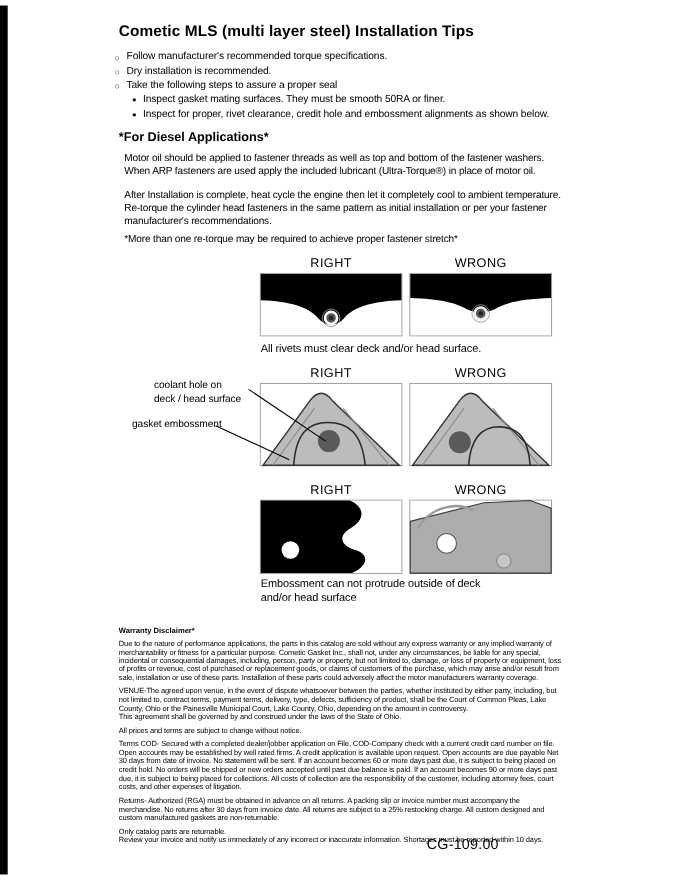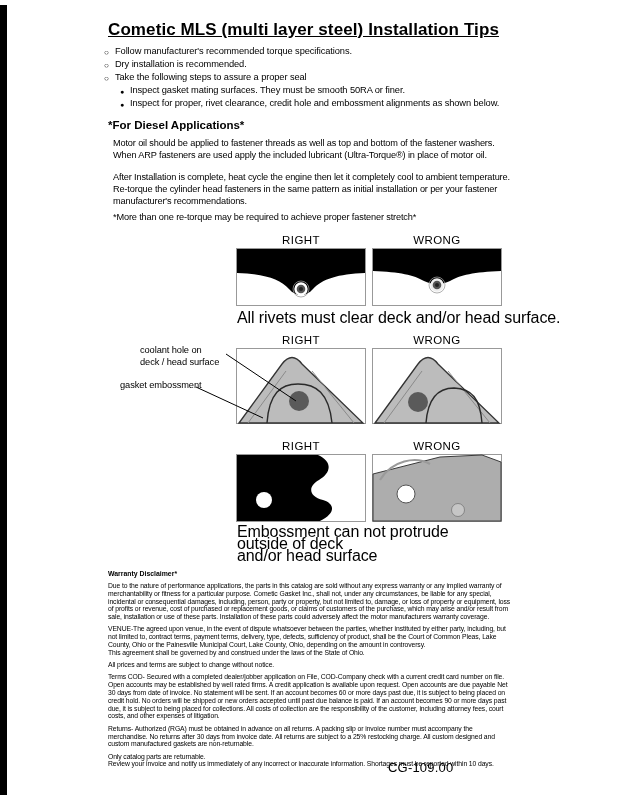--- a/index.html
+++ b/index.html
@@ -1,35 +1,35 @@
 <!DOCTYPE html>
 <html><head>
 <meta charset="utf-8">
 <style>
   html,body{margin:0;padding:0}
   body{width:618px;height:800px;background:#ffffff;font-family:"Liberation Sans",sans-serif;color:#000}
   .page{position:relative;width:618px;height:800px;background:#fff;overflow:hidden}
   .left-rule{position:absolute;left:0;top:5px;width:7px;height:790px;background:#000}
-  .title{position:absolute;left:108px;top:20px;margin:0;font-size:17px;font-weight:bold;text-decoration:underline;letter-spacing:.1px}
+  .title{position:absolute;left:108px;top:20px;margin:0;font-size:14px;font-weight:bold;letter-spacing:.1px}
   .tips{position:absolute;left:104px;top:45px;margin:0;padding:0;list-style:none;font-size:9.3px;letter-spacing:-.1px}
   .tips li{position:relative;padding-left:11px;line-height:13px}
   .tips li::before{content:"○";position:absolute;left:0;top:.5px;font-size:8px}
   .subtips{position:absolute;left:120px;top:84px;margin:0;padding:0;list-style:none;font-size:9.3px;letter-spacing:-.1px}
   .subtips li{position:relative;padding-left:10px;line-height:13px}
   .subtips li::before{content:"●";position:absolute;left:0;top:1px;font-size:7px}
   .diesel-heading{position:absolute;left:108px;top:119px;margin:0;font-size:11.5px;font-weight:bold}
   .body{position:absolute;margin:0;font-size:9.2px;line-height:12.2px;letter-spacing:-.15px;width:400px;white-space:pre-line}
   .para1{left:113px;top:137px}
   .para2{left:113px;top:171px}
   .note{left:113px;top:211px}
   .diagrams{position:absolute;left:0;top:232px;width:618px;height:332px}
   .dlabel{position:absolute;width:130px;text-align:center;font-size:11.5px;letter-spacing:.4px}
   .dimg{position:absolute}
   .dimg svg{display:block}
-  .dcaption{position:absolute;font-size:16px;letter-spacing:-.1px;white-space:pre-line;line-height:12px}
+  .dcaption{position:absolute;font-size:10px;letter-spacing:-.1px;white-space:pre-line;line-height:12px}
   .annot{position:absolute;font-size:9.3px;letter-spacing:-.1px;white-space:pre-line;line-height:11.5px}
   .ann-lines{position:absolute;left:0;top:0;pointer-events:none}
   .fineprint{position:absolute;left:108px;top:570px;width:403px}
   .fp-heading{font-size:6.9px;font-weight:bold;margin-bottom:5px}
   .fineprint p{margin:0 0 4.5px 0;font-size:6.8px;line-height:7.8px;letter-spacing:-.1px;white-space:pre-line}
   .footer{position:absolute;left:388px;top:760px;font-size:13px;letter-spacing:.2px}
 </style>
 </head>
 <body>
 

